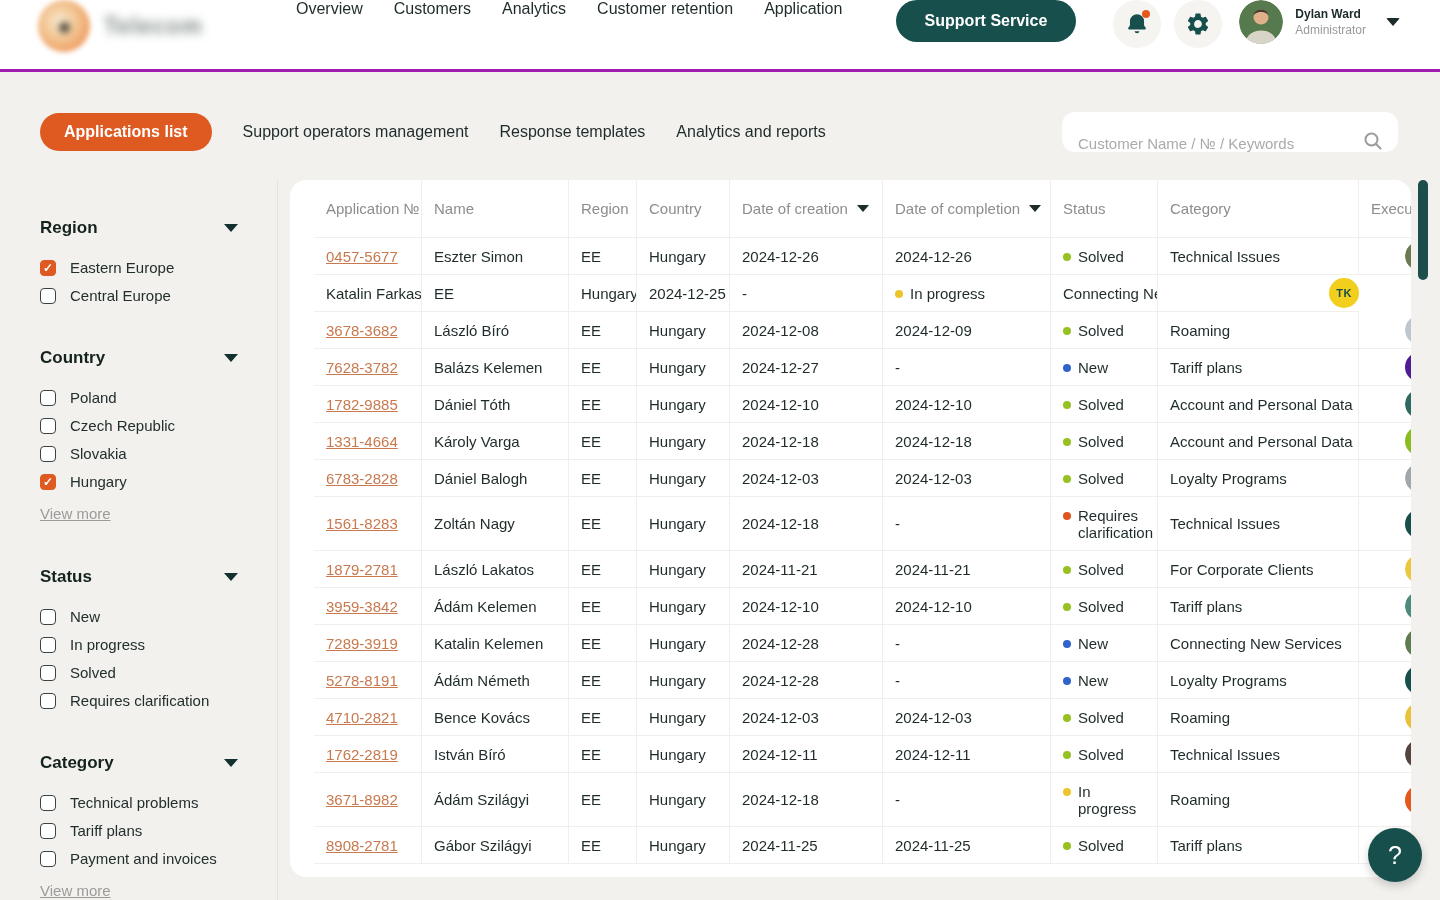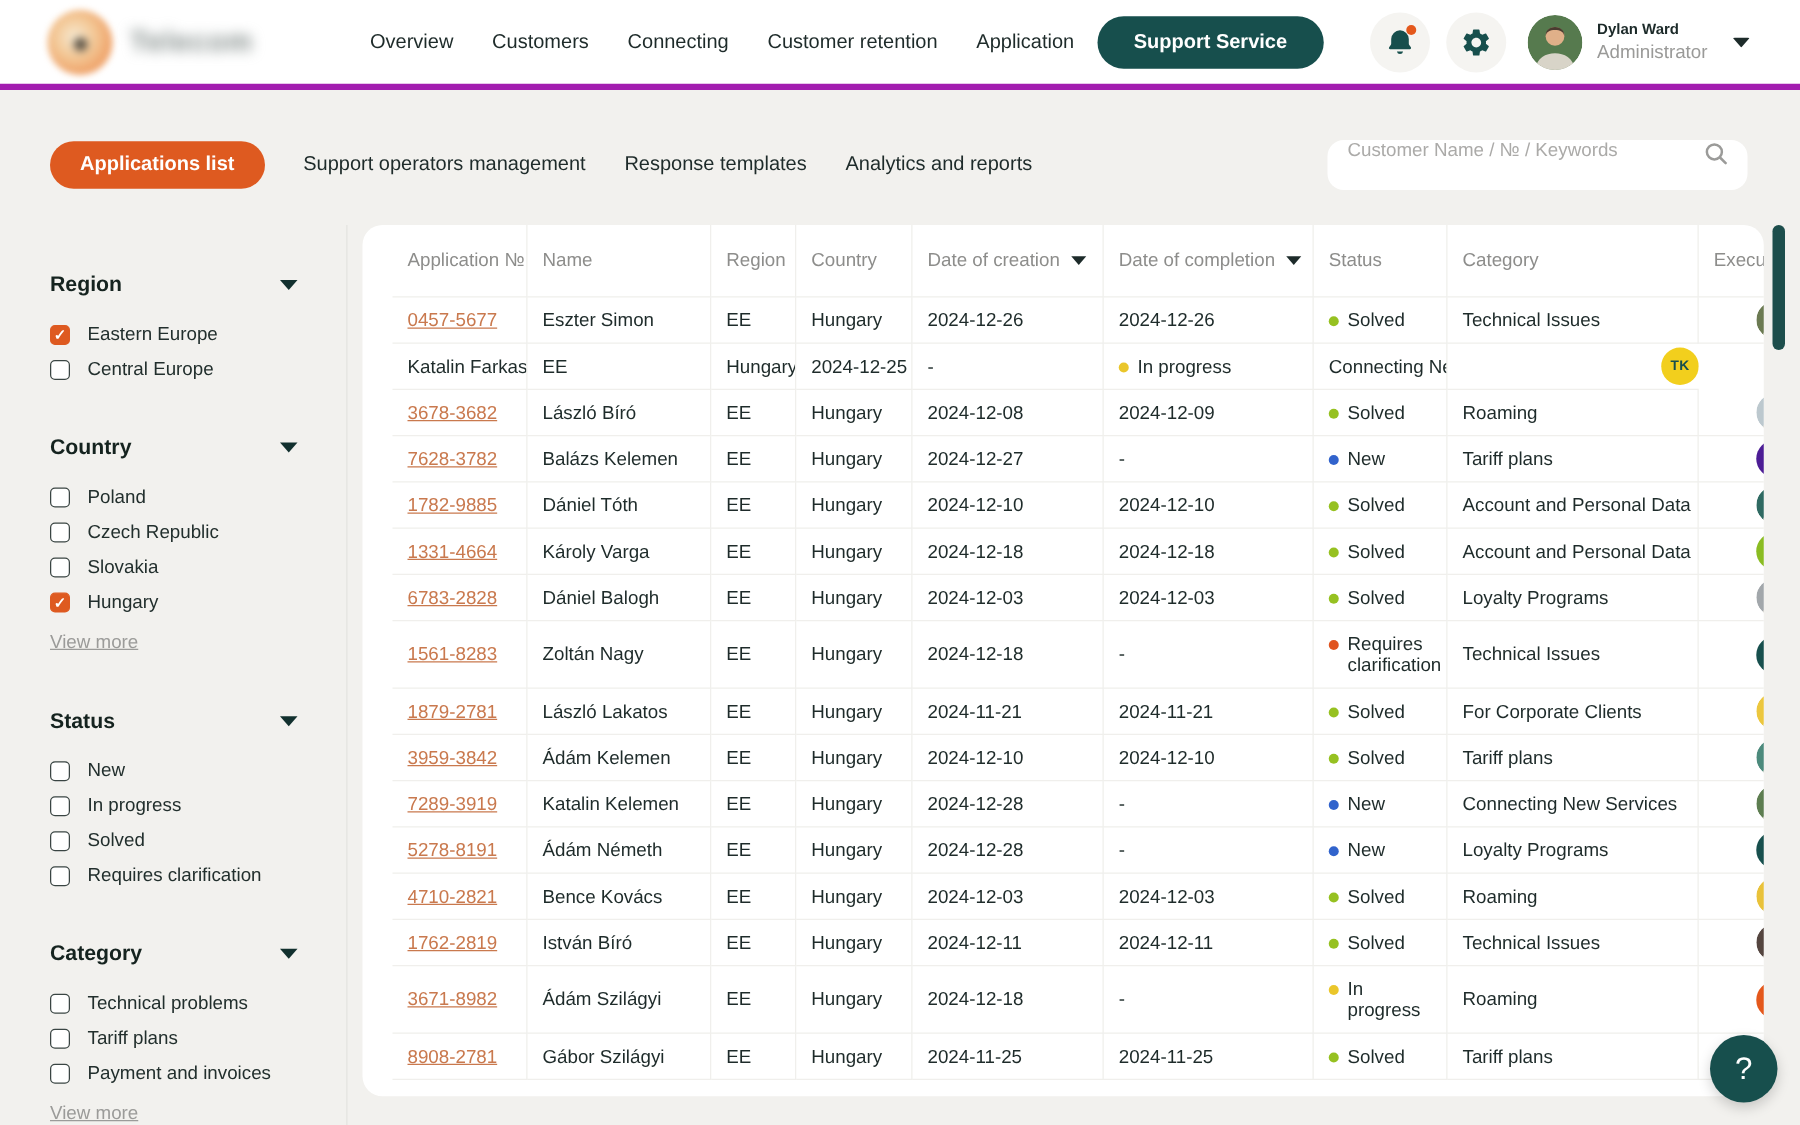--- a/index.html
+++ b/index.html
@@ -7,22 +7,22 @@
   body {
     font-family:"Liberation Sans", sans-serif;
     background:#f2f1ee;
     color:#1e2b2a;
     position:relative;
   }
 
   
   .top-header {
     position:absolute; top:0; left:0; width:1440px; height:72px;
-    background:#ffffff; border-bottom:5px solid #a21caf;
-    display:flex; align-items:center; padding:0 40px 0 38px;
+    background:#ffffff; border-bottom:3px solid #a21caf;
+    display:flex; align-items:flex-start; padding:0 40px 0 38px;
   }
   .logo { display:flex; align-items:center; gap:14px; width:222px; }
   .logo-blob {
     width:52px; height:52px; border-radius:50%;
     background:radial-gradient(circle at 42% 42%, #f7ead2 0%, #f3c795 38%, #efa269 70%, #f2b887 100%);
     filter:blur(2.5px); position:relative; flex:0 0 auto;
   }
   .logo-blob::after {
     content:""; position:absolute; left:21px; top:22px; width:11px; height:11px;
     border-radius:50%; background:#5c5346; filter:blur(2px);
@@ -46,37 +46,37 @@
   .icon-button.bell { margin-left:37px; }
   .icon-button.gear { margin-left:13px; }
   .notif-dot {
     position:absolute; top:10px; right:11px; width:8px; height:8px;
     border-radius:50%; background:#e4581c;
   }
   .user-menu { display:flex; align-items:center; gap:12px; margin-left:17px; cursor:pointer; }
   .user-avatar { width:44px; height:44px; border-radius:50%; overflow:hidden; flex:0 0 auto; }
   .user-meta { line-height:1.2; }
   .user-name { font-size:12px; font-weight:700; color:#1c2a29; }
-  .user-role { font-size:15px; color:#9a9a98; margin-top:2px; }
+  .user-role { font-size:12px; color:#9a9a98; margin-top:2px; }
   .chev-down {
     width:0; height:0; margin-left:8px;
     border-left:7px solid transparent; border-right:7px solid transparent;
     border-top:8px solid #1d2b2a; border-radius:2px;
   }
 
   
   .toolbar { position:absolute; top:112px; left:40px; height:40px; display:flex; align-items:center; gap:31px; }
   .tab { font-size:16px; color:#1e2b2a; cursor:pointer; white-space:nowrap; background:none; border:none; font-family:inherit; padding:0; }
   .tab.active {
     background:#de5a20; color:#ffffff; font-weight:700;
     padding:10px 24px; border-radius:22px;
   }
   .search-wrap {
     position:absolute; top:112px; right:42px; width:336px; height:40px;
-    background:#ffffff; border-radius:13px; display:flex; align-items:flex-start;
+    background:#ffffff; border-radius:13px; display:flex; align-items:flex-end;
     padding:0 14px 0 16px;
   }
   .search-wrap input {
     flex:1; border:none; outline:none; font-family:inherit; font-size:15px; color:#3a4543;
     background:transparent;
   }
   .search-wrap input::placeholder { color:#abaaa8; }
 
   
   .sidebar { position:absolute; top:218px; left:40px; width:198px; }
@@ -148,21 +148,21 @@
 
 <header class="top-header">
   <div class="logo">
     <span class="logo-blob"></span>
     <span class="logo-text">Telecom</span>
   </div>
 
   <nav class="main-nav" id="main-nav">
       <a>Overview</a>
       <a>Customers</a>
-      <a>Connecting</a>
+      <a>Analytics</a>
       <a>Customer retention</a>
       <a>Application</a>
     </nav>
 
   <button class="cta-button">Support Service</button>
 
   <button class="icon-button bell">
     <span style="display:flex">
       <svg width="26" height="26" viewBox="0 0 24 24">
         <path d="M12 3a6.5 6.5 0 0 0-6.5 6.5v3.2c0 .5-.17 1-.48 1.4l-1.05 1.43c-.49.67-.01 1.47.82 1.47h14.42c.83 0 1.31-.8.82-1.47l-1.05-1.43a2.4 2.4 0 0 1-.48-1.4V9.5A6.5 6.5 0 0 0 12 3z" fill="#174f4d"></path>

